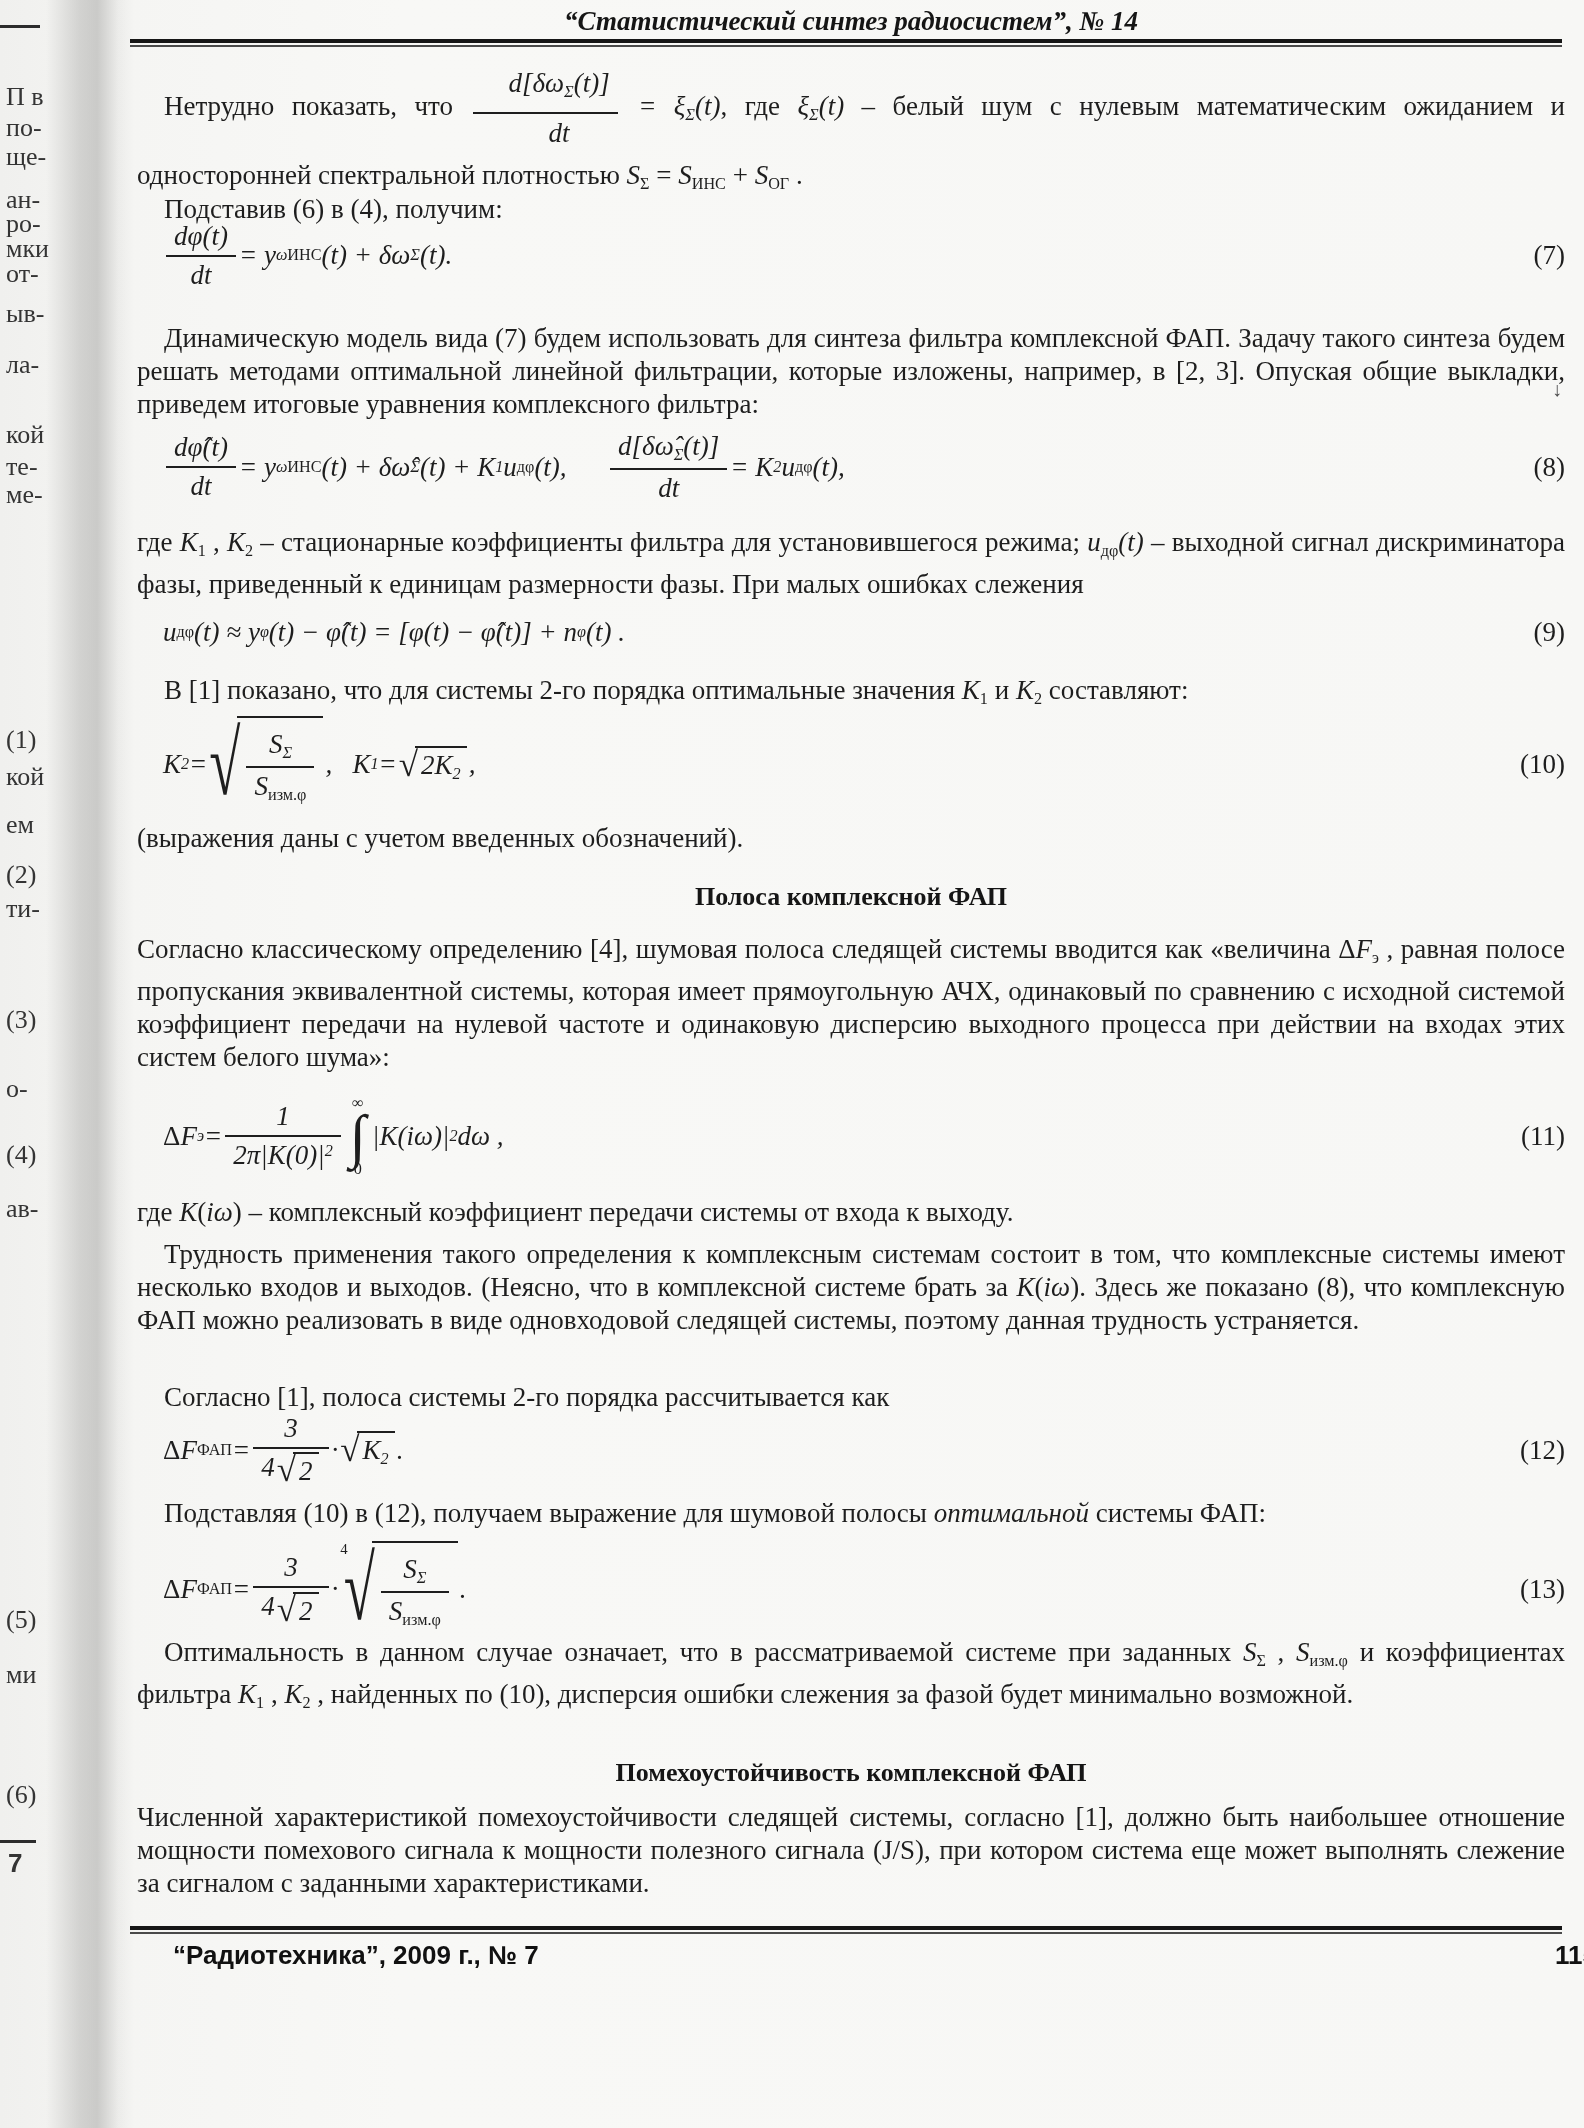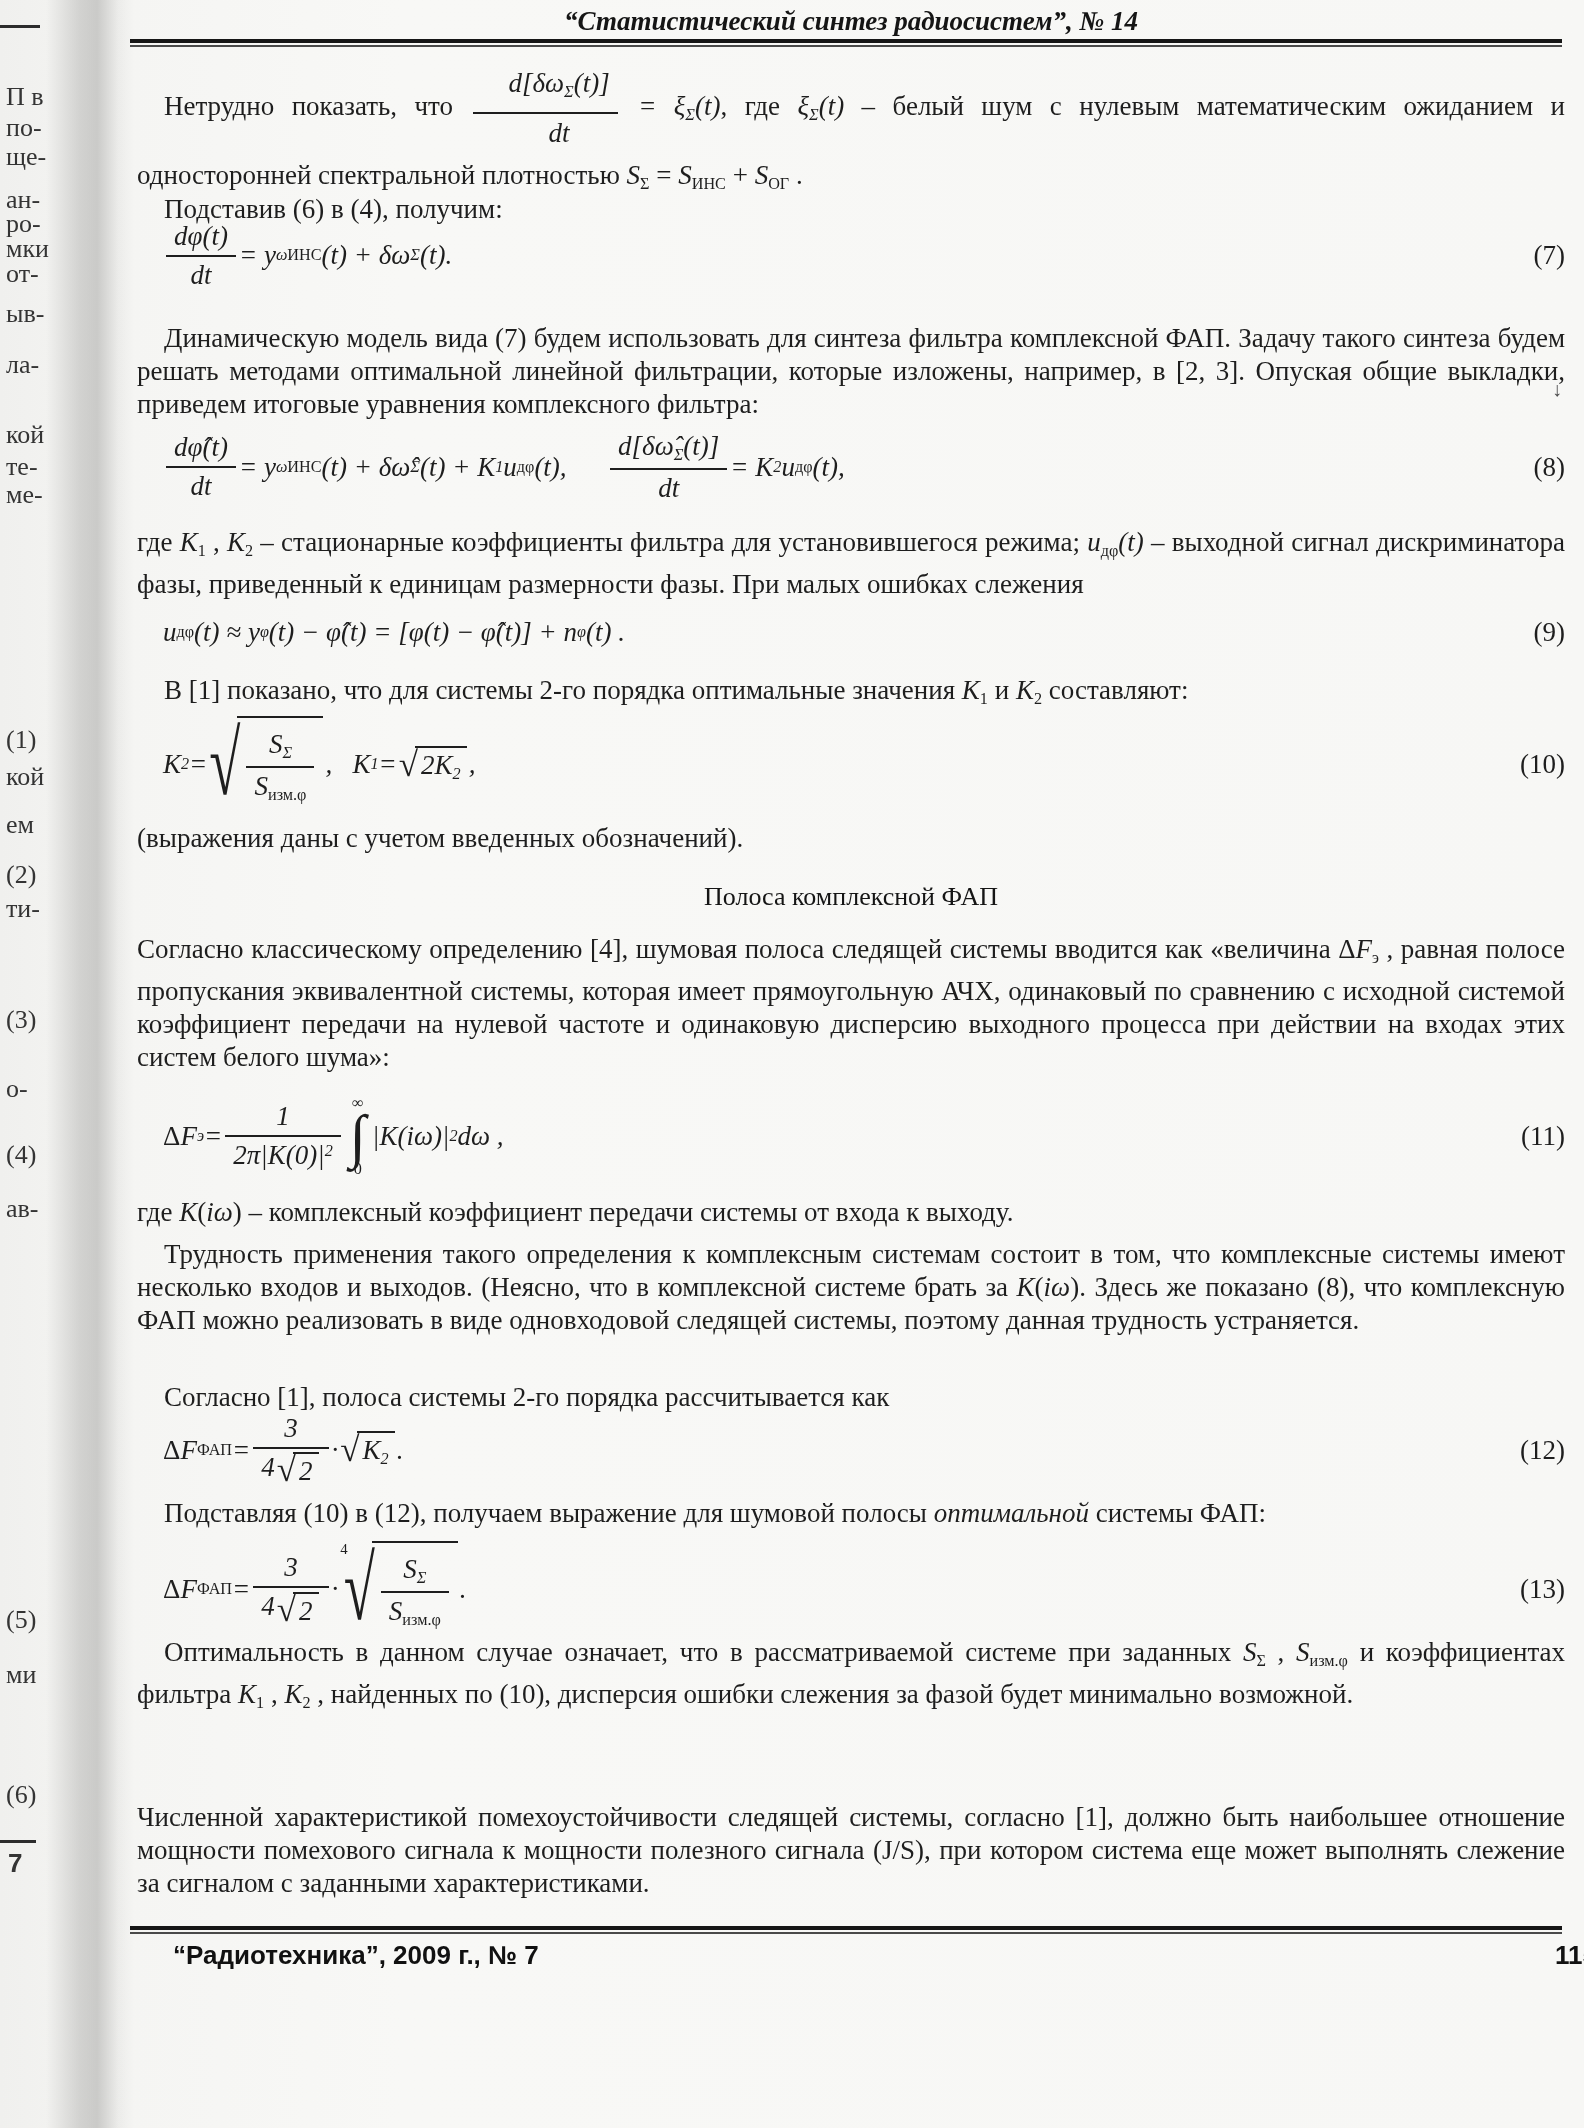--- a/index.html
+++ b/index.html
@@ -16,21 +16,21 @@
     font-weight:bold;font-style:italic;font-size:27px;color:#151515;}
   .rule{position:absolute;left:130px;width:1432px;}
   .r1{top:39px;height:4px;background:#161616;}
   .r2{top:45px;height:2px;background:#4a4a4a;}
   .fr1{top:1926px;height:4px;background:#161616;}
   .fr2{top:1932px;height:2px;background:#4a4a4a;}
   .para{position:absolute;left:137px;width:1428px;font-size:27px;line-height:33px;
     text-align:justify;color:#1e1e1e;}
   .indent{text-indent:27px;}
   .heading{position:absolute;left:137px;width:1428px;text-align:center;
-    font-weight:normal;font-size:26px;color:#151515;}
+    font-weight:bold;font-size:26px;color:#151515;}
   .eq{position:absolute;left:137px;width:1428px;display:flex;align-items:center;font-size:27px;}
   .eq-body{margin-left:26px;font-style:italic;white-space:nowrap;display:flex;align-items:center;}
   .eq-num{margin-left:auto;font-style:normal;color:#1e1e1e;}
   .footer{position:absolute;left:137px;top:1940px;width:1424px;display:flex;
     justify-content:space-between;font-family:"Liberation Sans",sans-serif;
     font-weight:bold;font-size:26px;color:#111;margin-left:36px;}
   .artifact{position:absolute;font-size:20px;color:#4c4c4c;font-style:normal;}
   
   .frac{display:inline-block;vertical-align:middle;text-align:center;margin:8px 3px;}
   .fn{display:block;border-bottom:2px solid #1e1e1e;padding:1px 8px 3px;}
@@ -179,20 +179,21 @@
         </span> · <span class="sqrt big">
           <span class="ridx">4</span>
           <span class="rad">√</span>
           <span class="rbar"><span class="frac"><span class="fn">S<sub>Σ</sub></span><span class="fd">S<sub><span class="rm">изм.φ</span></sub></span></span></span>
         </span> .</span>
     <span class="eq-num">(13)</span>
   </div>
 
   <div class="para indent" style="top:1636px">Оптимальность в данном случае означает, что в рассматриваемой системе при заданных <span class="it">S</span><sub>Σ</sub> , <span class="it">S</span><sub>изм.φ</sub> и коэффициентах фильтра <span class="it">K</span><sub>1</sub> , <span class="it">K</span><sub>2</sub> , найденных по (10), дисперсия ошибки слежения за фазой будет минимально возможной.</div>
 
+  <div class="heading" style="top:1758px">Помехоустойчивость комплексной ФАП</div>
 
   <div class="para" style="top:1801px">Численной характеристикой помехоустойчивости следящей системы, согласно [1], должно быть наибольшее отношение мощности помехового сигнала к мощности полезного сигнала (J/S), при котором система еще может выполнять слежение за сигналом с заданными характеристиками.</div>
 
   <span class="artifact" style="left:1552px;top:378px">↓</span>
 
   <div class="rule fr1"></div>
   <div class="rule fr2"></div>
   <div class="footer">
     <span>“Радиотехника”, 2009 г., № 7</span>
     <span>115</span>

